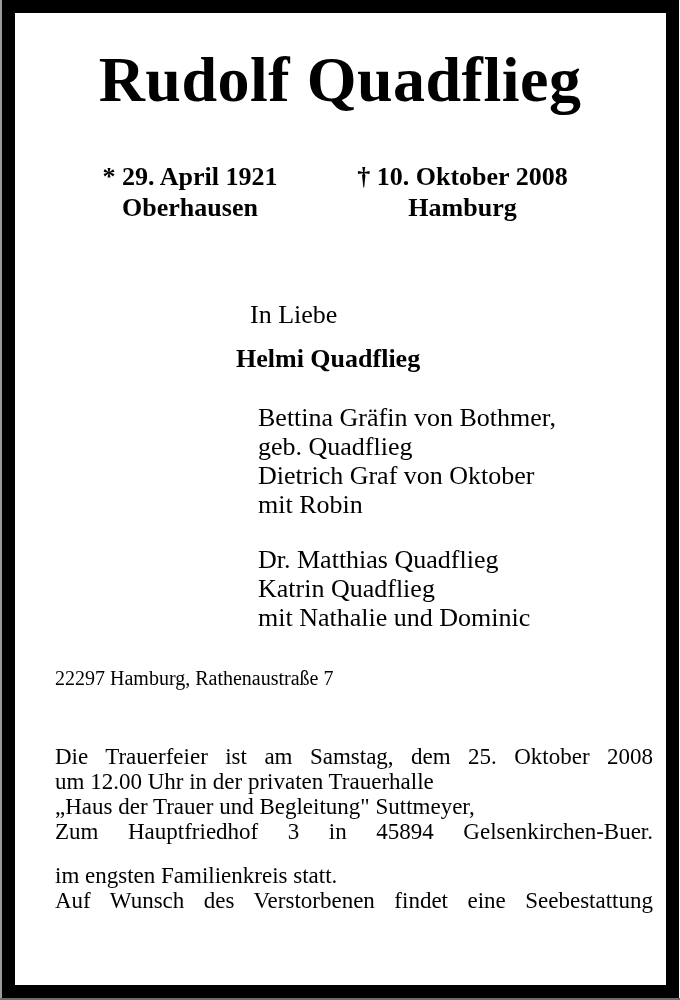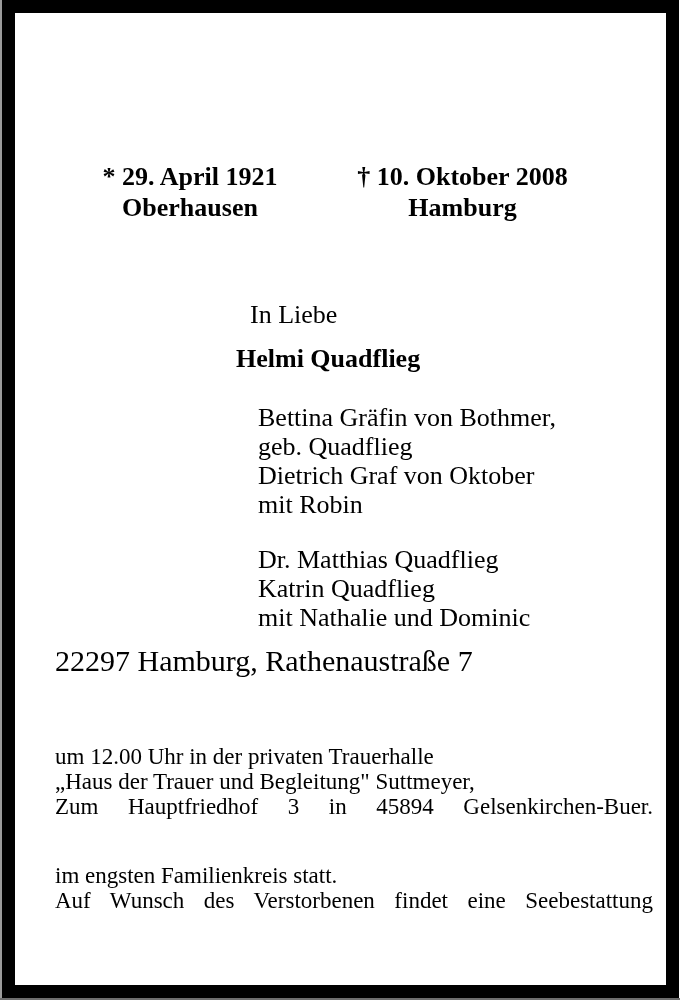--- a/index.html
+++ b/index.html
@@ -82,22 +82,22 @@
     left: 258px;
     font-size: 26px;
     font-weight: normal;
     line-height: 29px;
     white-space: nowrap;
   }
   .group-bothmer   { top: 403px; }
   .group-matthias  { top: 545px; }
   .funeral-address {
     position: absolute;
-    left: 55px; top: 644px;
-    font-size: 30px;
+    left: 55px; top: 667px;
+    font-size: 20px;
     line-height: 1.1;
     white-space: nowrap;
     text-align: right;
   }
   .text-paragraph {
     position: absolute;
     left: 55px;
     width: 598px;
     font-size: 23px;
     line-height: 25px;
@@ -112,20 +112,21 @@
 </style>
 </head>
 <body>
 
 <div class="page">
 
   <div class="edge-left"></div>
   <div class="edge-bottom"></div>
   <div class="frame"></div>
 
+  <div class="deceased-name">Rudolf Quadflieg</div>
 
   <div class="dates-row">
     <div class="date-col birth-col">
       <span>*</span>
       <span>29. April 1921</span>
       <br>
       <span>Oberhausen</span>
     </div>
     <div class="date-col death-col">
       <span>†</span>
@@ -149,20 +150,21 @@
 
   <div class="mourner-group group-matthias">
     <div>Dr. Matthias Quadflieg</div>
     <div>Katrin Quadflieg</div>
     <div>mit Nathalie und Dominic</div>
   </div>
 
   <div class="funeral-address">22297 Hamburg, Rathenaustraße 7</div>
 
   <div class="text-paragraph para-funeral">
+    <div class="pline just">Die Trauerfeier ist am Samstag, dem 25. Oktober 2008</div>
     <div class="pline">um 12.00 Uhr in der privaten Trauerhalle</div>
     <div class="pline">„Haus der Trauer und Begleitung" Suttmeyer,</div>
     <div class="pline just">Zum Hauptfriedhof 3 in 45894 Gelsenkirchen-Buer.</div>
   </div>
 
   <div class="text-paragraph para-burial">
     <div class="pline">im engsten Familienkreis statt.</div>
     <div class="pline just">Auf Wunsch des Verstorbenen findet eine Seebestattung</div>
   </div>
 

